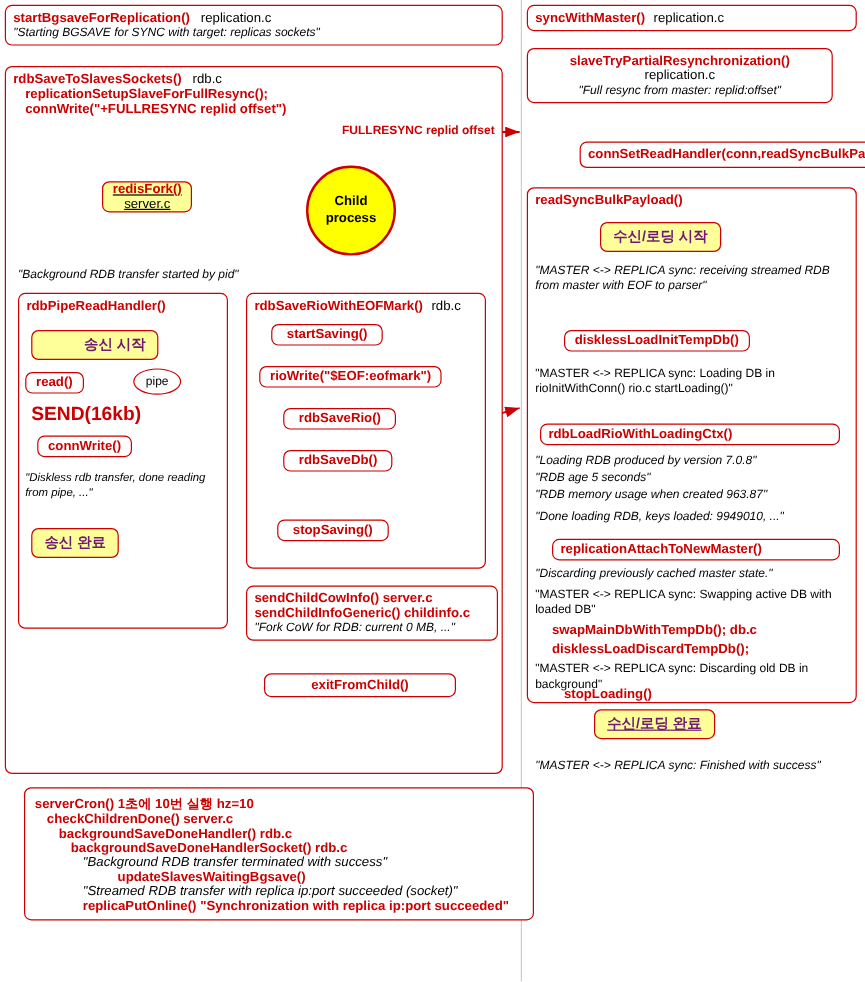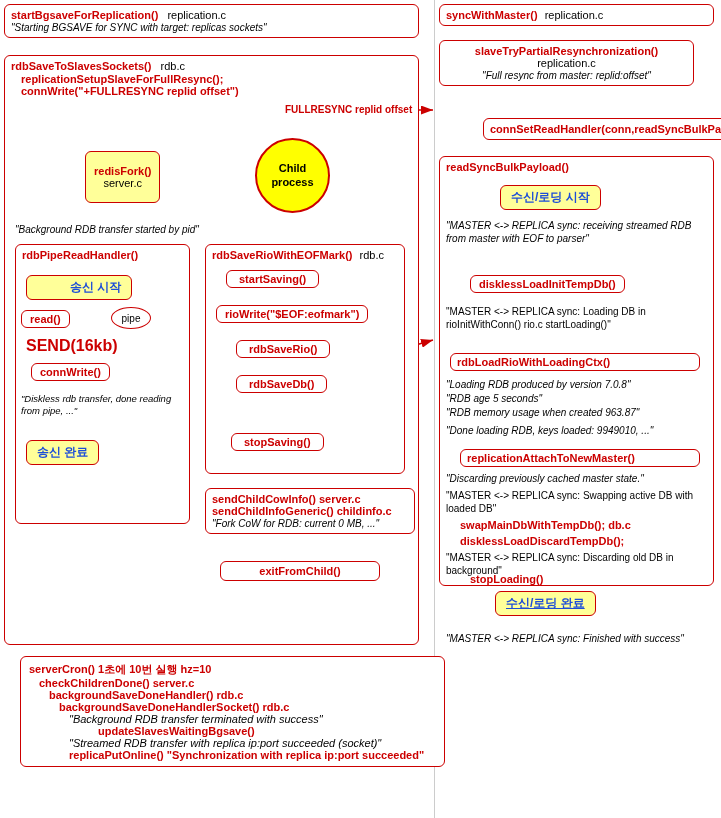--- a/index.html
+++ b/index.html
@@ -70,21 +70,21 @@
       font-weight: bold;
       font-size: 11px;
       text-align: center;
     }
     .korean-label {
       background: #ffff99;
       border: 1.5px solid #cc0000;
       border-radius: 6px;
       padding: 3px 10px;
       position: absolute;
-      color: #1d4ed8;
+      color: #701a75;
       font-weight: bold;
       font-size: 12px;
     }
     .pipe-oval {
       background: #fff;
       border: 1.5px solid #cc0000;
       border-radius: 50%;
       position: absolute;
       font-size: 10px;
       display: flex;
@@ -153,21 +153,21 @@
         <span class="func-name">replicationSetupSlaveForFullResync();</span>
       </div>
       <div style="margin-left:10px;">
         <span class="func-name">connWrite("+FULLRESYNC replid offset")</span>
       </div>
 
       
       <div style="position:absolute;top:48px;left:280px;color:#cc0000;font-weight:bold;font-size:10px;">FULLRESYNC replid offset</div>
 
       
-      <div class="yellow-box" style="top:95px;left:80px;padding:13px 8px;">
+      <div class="yellow-box" style="top:95px;left:80px;padding:0 8px;text-decoration:underline;">
         <span class="func-name">redisFork()</span><br>
         <span class="file-name">server.c</span>
       </div>
 
       
       <div class="yellow-circle" style="top:82px;left:250px;width:75px;height:75px;">
         <span style="white-space:pre;text-align:center;line-height:1.2;">Child
 process</span>
       </div>
 

